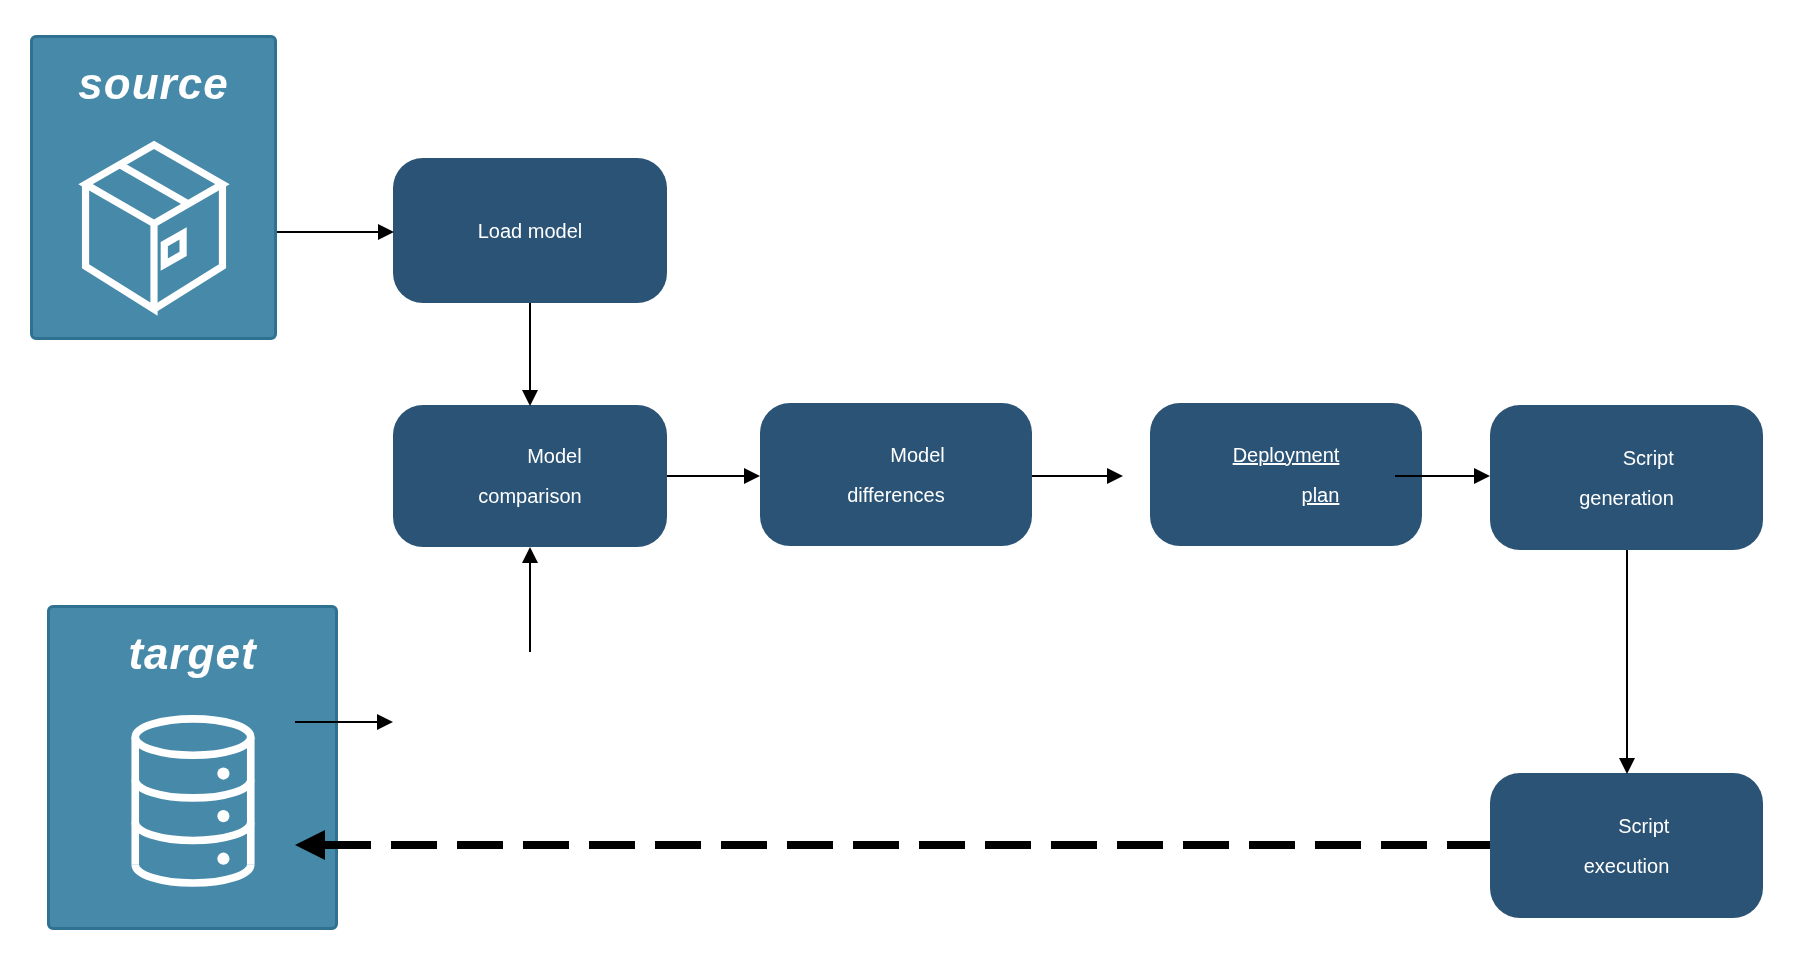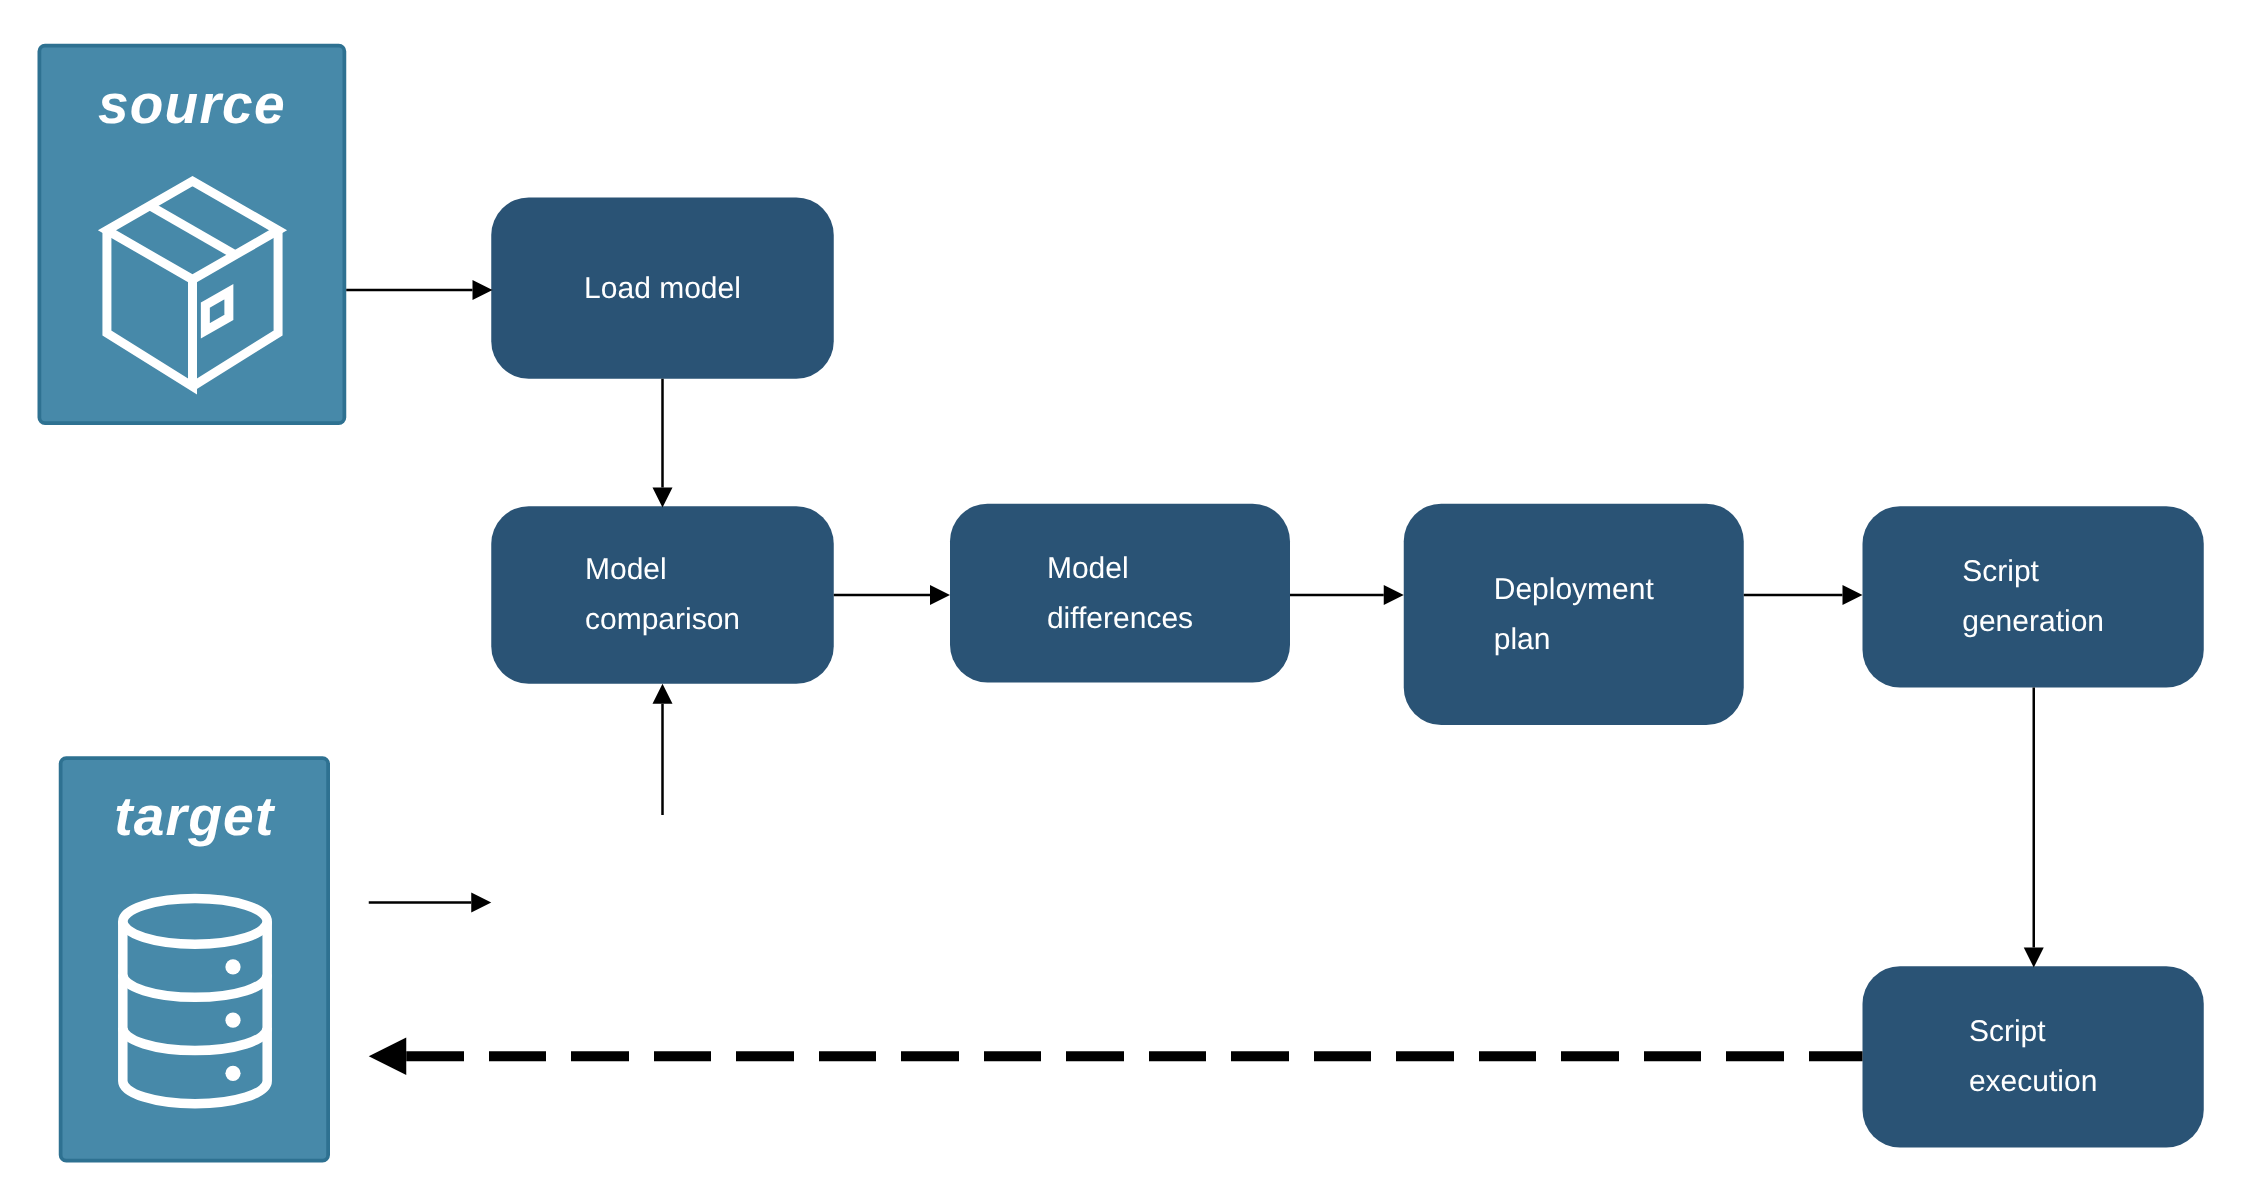--- a/index.html
+++ b/index.html
@@ -24,21 +24,21 @@
     margin-top:22px;letter-spacing:1px;
   }
   .container-icon{margin-top:8px;flex:1;display:flex;align-items:center;justify-content:center;}
   
   .node{
     position:absolute;
     background:var(--node-fill,#2A5375);
     border-radius:30px;
     color:#ffffff;
     display:flex;align-items:center;justify-content:center;
-    font-size:24px;line-height:40px;text-align:left;
+    font-size:20px;line-height:40px;text-align:right;
     white-space:pre-line;
     box-sizing:border-box;
   }
   
   .hline{position:absolute;height:2px;background:#000;}
   .vline{position:absolute;width:2px;background:#000;}
   .head{position:absolute;width:0;height:0;}
   .head-right{border-left:16px solid #000;border-top:8px solid transparent;border-bottom:8px solid transparent;}
   .head-down{border-top:16px solid #000;border-left:8px solid transparent;border-right:8px solid transparent;}
   .head-up{border-bottom:16px solid #000;border-left:8px solid transparent;border-right:8px solid transparent;}
@@ -60,21 +60,21 @@
       <svg width="172" height="178" viewBox="0 0 100 104" fill="none" stroke="#ffffff" stroke-width="4.2">
         <polygon points="50,4 90,27 50,50 10,27"></polygon>
         <path d="M10,27 L10,75 L50,100 L50,50"></path>
         <path d="M90,27 L90,75 L50,100"></path>
         <path d="M30,15.5 L70,38.5"></path>
         <polygon points="56,62 67,55.7 67,67.7 56,74"></polygon>
       </svg>
     </div>
   </div>
 
-  <div class="container-box" style="left:47px;top:605px;width:217px;height:325px;">
+  <div class="container-box" style="left:47px;top:605px;width:291px;height:325px;">
     <div class="container-label">target</div>
     <div class="container-icon">
       <svg width="152" height="192" viewBox="0 0 100 124" fill="none" stroke="#ffffff" stroke-width="5">
         <ellipse cx="50" cy="16" rx="38" ry="12"></ellipse>
         <path d="M12,16 L12,100"></path>
         <path d="M88,16 L88,100"></path>
         <path d="M12,44 A38,12 0 0 0 88,44"></path>
         <path d="M12,72 A38,12 0 0 0 88,72"></path>
         <path d="M12,100 A38,12 0 0 0 88,100"></path>
         <circle cx="70" cy="40" r="4" fill="#ffffff" stroke="none"></circle>
@@ -85,21 +85,21 @@
   </div>
 
   <div class="node" style="left:393px;top:158px;width:274px;height:145px;">Load model</div>
 
   <div class="node" style="left:393px;top:405px;width:274px;height:142px;">Model
 comparison</div>
 
   <div class="node" style="left:760px;top:403px;width:272px;height:143px;">Model
 differences</div>
 
-  <div class="node" style="left:1123px;top:403px;width:272px;height:177px;">Deployment
+  <div class="node" style="left:1150px;top:403px;width:272px;height:143px;text-decoration:underline;">Deployment
 plan</div>
 
   <div class="node" style="left:1490px;top:405px;width:273px;height:145px;">Script
 generation</div>
 
 
   <div class="node" style="left:1490px;top:773px;width:273px;height:145px;">Script
 execution</div>
 
   <div>

